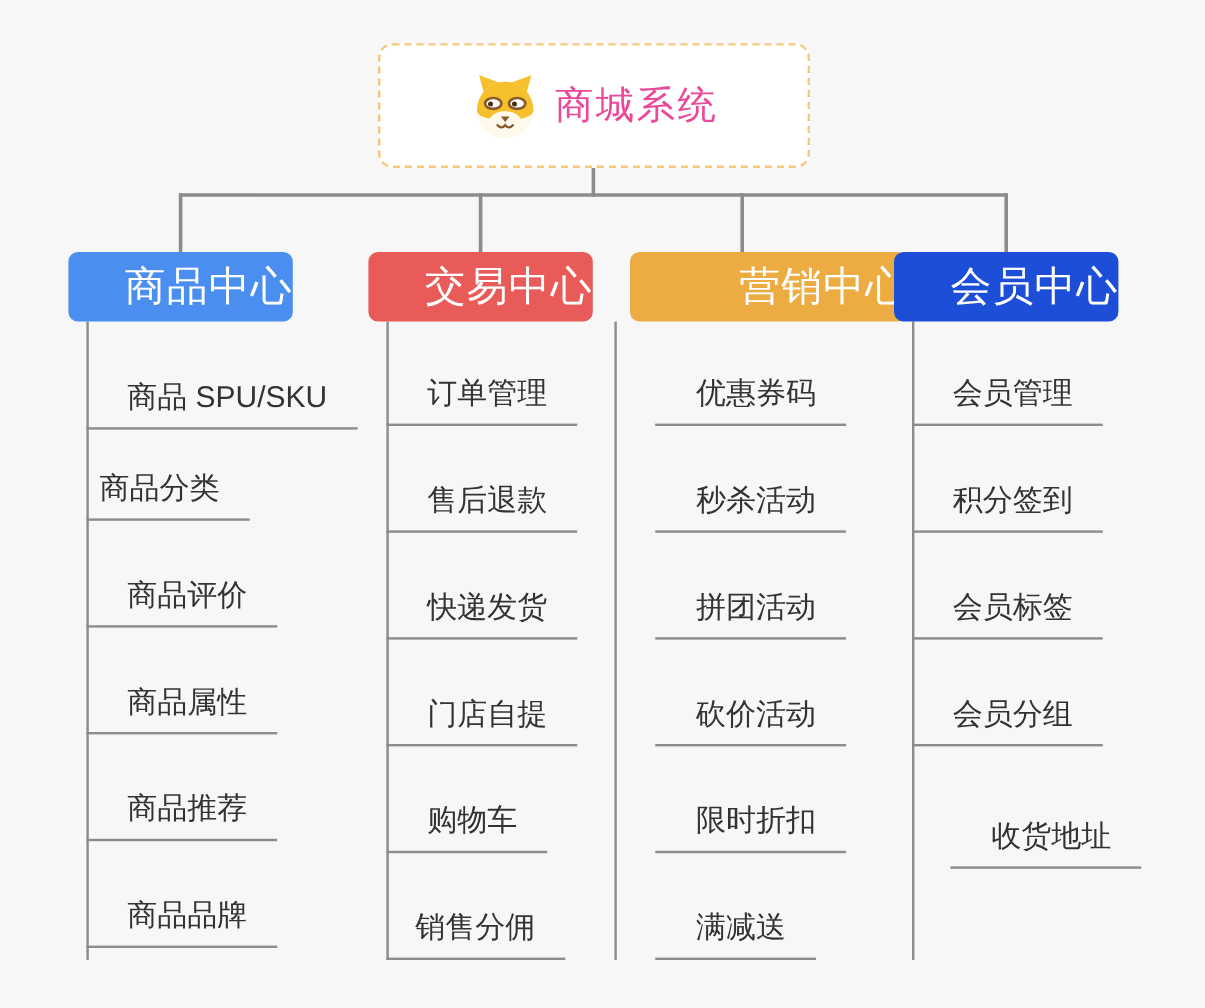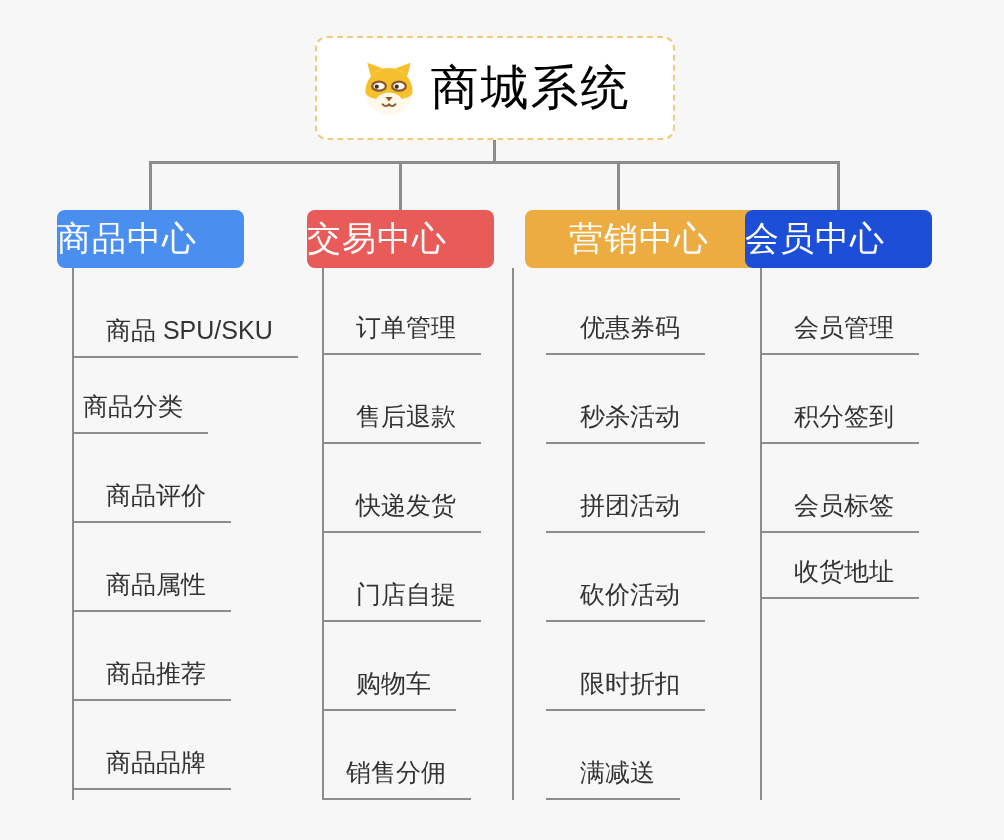--- a/index.html
+++ b/index.html
@@ -24,23 +24,23 @@
     background: #FFFFFF;
     border: 2px dashed #F6C87E;
     border-radius: 12px;
     display: flex;
     align-items: center;
     justify-content: center;
     gap: 13px;
     z-index: 2;
   }
   .root-title {
-    font-size: 48px;
+    font-size: 32px;
     letter-spacing: 2px;
-    color: #000000;
+    color: #ec4899;
   }
   
   .stem {
     position: absolute;
     left: 493px; top: 140px;
     width: 3px; height: 24px;
     background: #8C8C8C;
   }
   .bus {
     position: absolute;
@@ -66,21 +66,21 @@
     background: #8C8C8C;
   }
   
   .branch-node {
     position: absolute;
     top: 210px;
     width: 187px; height: 58px;
     border-radius: 8px;
     display: flex;
     align-items: center;
-    justify-content: flex-start;
+    justify-content: flex-end;
     color: #FFFFFF;
     font-size: 34px;
     letter-spacing: 1px;
     z-index: 2;
     cursor: default;
   }
   
   .leaf-node {
     box-sizing: border-box;
     display: flex;
@@ -162,17 +162,18 @@
       </div>
       <div class="drop" style="left: 837px;"></div>
       <div class="branch-node" style="left: 745px; background: #1d4ed8;">
         <span>会员中心</span>
       </div>
       <div class="trunk-box" style="left: 760px;">
         <div class="trunk-line"></div>
         <div class="leaf-node" style="height: 87px;">会员管理</div>
         <div class="leaf-node" style="height: 89px;">积分签到</div>
         <div class="leaf-node" style="height: 89px;">会员标签</div>
-        <div class="leaf-node" style="height: 66px;">收货地址</div>
+        <div class="leaf-node" style="height: 89px;">会员分组</div>
+        <div class="leaf-node" style="height: 102px; margin-left: 32px;">收货地址</div>
       </div>
     </div>
 
 </div>
 
 </body></html>

